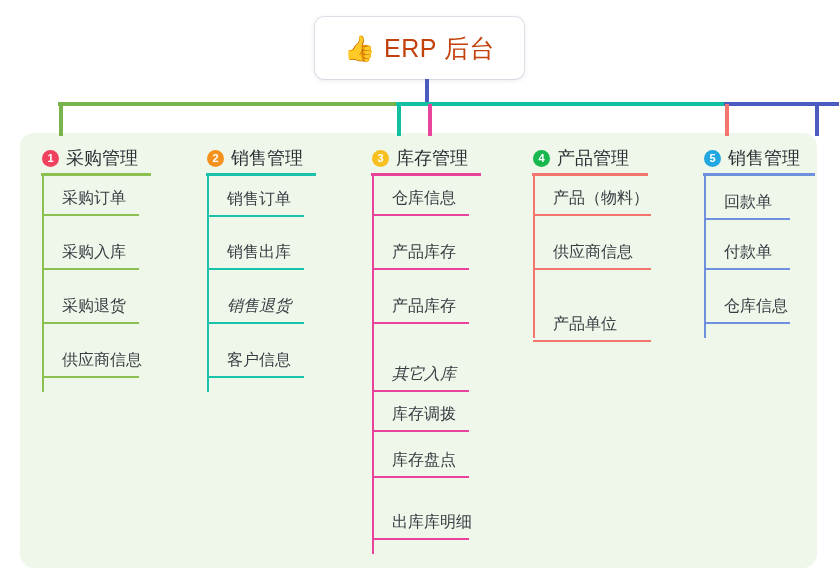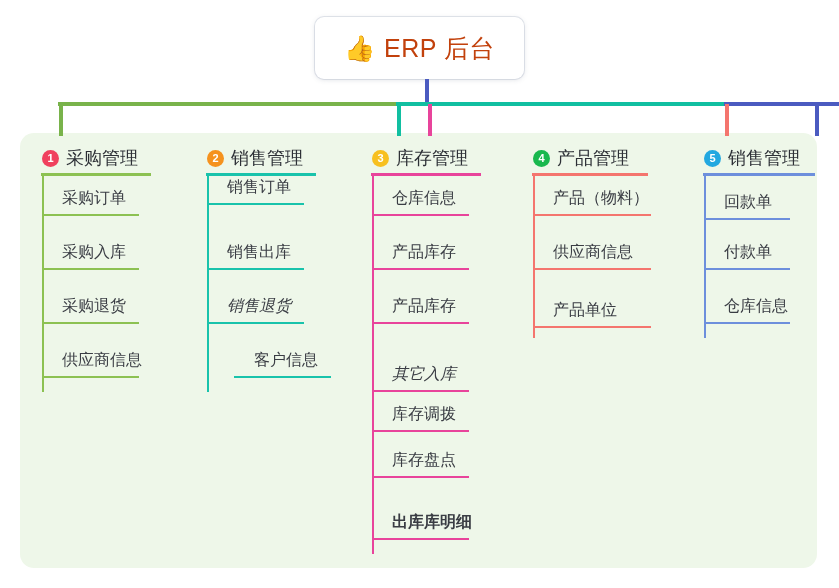--- a/index.html
+++ b/index.html
@@ -116,33 +116,33 @@
           <div class="leaf-rule" style="width: 97px; background: rgb(140, 193, 82);"></div>
         </div>
       </div>
       <div class="col" style="left: 201px;">
         <div class="col-head">
           <span class="badge" style="background: rgb(245, 146, 30);">2</span>
           <span class="col-title">销售管理</span>
         </div>
         <div class="head-rule" style="width: 110px; background: rgb(25, 195, 171);"></div>
         <div class="spine" style="height: 216px; background: rgb(25, 195, 171);"></div>
-        <div class="leaf" style="top: 22px; width: 97px; font-family: Liberation Mono, monospace;">
+        <div class="leaf" style="top: 34px; width: 97px; font-family: Liberation Mono, monospace;">
           <span class="leaf-label">销售订单</span>
           <div class="leaf-rule" style="width: 97px; background: rgb(25, 195, 171);"></div>
         </div>
         <div class="leaf" style="top: 87px; width: 97px;">
           <span class="leaf-label">销售出库</span>
           <div class="leaf-rule" style="width: 97px; background: rgb(25, 195, 171);"></div>
         </div>
         <div class="leaf" style="top: 141px; width: 97px; font-style: italic;">
           <span class="leaf-label">销售退货</span>
           <div class="leaf-rule" style="width: 97px; background: rgb(25, 195, 171);"></div>
         </div>
-        <div class="leaf" style="top: 195px; width: 97px; margin-left: 27px;">
+        <div class="leaf" style="top: 195px; width: 97px;">
           <span class="leaf-label">客户信息</span>
           <div class="leaf-rule" style="width: 97px; background: rgb(25, 195, 171);"></div>
         </div>
       </div>
       <div class="col" style="left: 366px;">
         <div class="col-head">
           <span class="badge" style="background: rgb(247, 192, 32);">3</span>
           <span class="col-title">库存管理</span>
         </div>
         <div class="head-rule" style="width: 110px; background: rgb(232, 68, 155);"></div>
@@ -164,41 +164,41 @@
           <div class="leaf-rule" style="width: 97px; background: rgb(232, 68, 155);"></div>
         </div>
         <div class="leaf" style="top: 249px; width: 97px;">
           <span class="leaf-label">库存调拨</span>
           <div class="leaf-rule" style="width: 97px; background: rgb(232, 68, 155);"></div>
         </div>
         <div class="leaf" style="top: 295px; width: 97px;">
           <span class="leaf-label">库存盘点</span>
           <div class="leaf-rule" style="width: 97px; background: rgb(232, 68, 155);"></div>
         </div>
-        <div class="leaf" style="top: 357px; width: 97px; font-weight: bold;">
+        <div class="leaf" style="top: 357px; width: 97px;">
           <span class="leaf-label">出库库明细</span>
           <div class="leaf-rule" style="width: 97px; background: rgb(232, 68, 155);"></div>
         </div>
       </div>
       <div class="col" style="left: 527px;">
         <div class="col-head">
           <span class="badge" style="background: rgb(25, 184, 78);">4</span>
           <span class="col-title">产品管理</span>
         </div>
         <div class="head-rule" style="width: 116px; background: rgb(244, 117, 110);"></div>
         <div class="spine" style="height: 162px; background: rgb(244, 117, 110);"></div>
         <div class="leaf" style="top: 33px; width: 118px;">
           <span class="leaf-label">产品（物料）</span>
           <div class="leaf-rule" style="width: 118px; background: rgb(244, 117, 110);"></div>
         </div>
         <div class="leaf" style="top: 87px; width: 118px;">
           <span class="leaf-label">供应商信息</span>
           <div class="leaf-rule" style="width: 118px; background: rgb(244, 117, 110);"></div>
         </div>
-        <div class="leaf" style="top: 145px; width: 118px; padding-left: 46px;">
+        <div class="leaf" style="top: 159px; width: 118px; padding-left: 46px;">
           <span class="leaf-label">产品单位</span>
           <div class="leaf-rule" style="width: 118px; background: rgb(244, 117, 110);"></div>
         </div>
       </div>
       <div class="col" style="left: 698px;">
         <div class="col-head">
           <span class="badge" style="background: rgb(34, 168, 224);">5</span>
           <span class="col-title">销售管理</span>
         </div>
         <div class="head-rule" style="width: 112px; background: rgb(109, 143, 220);"></div>

